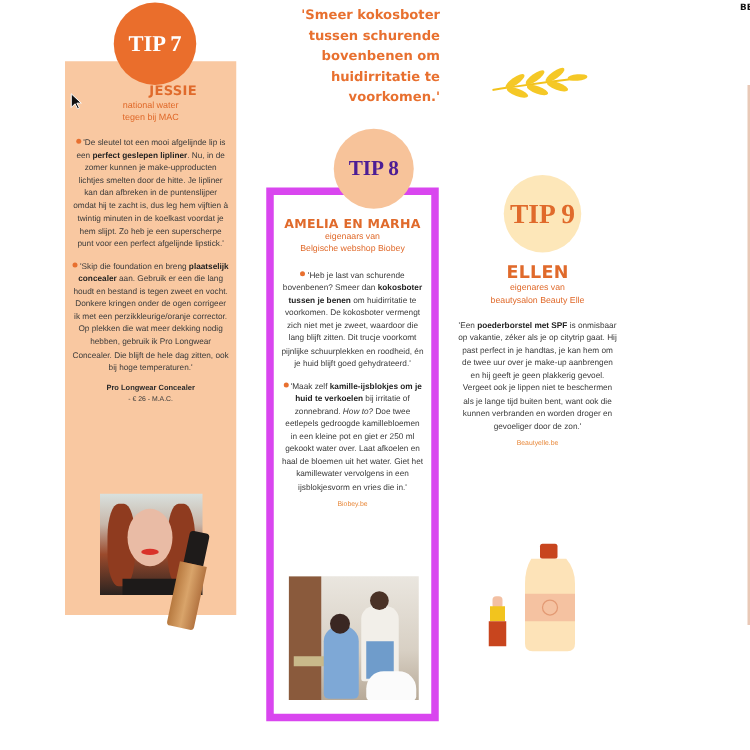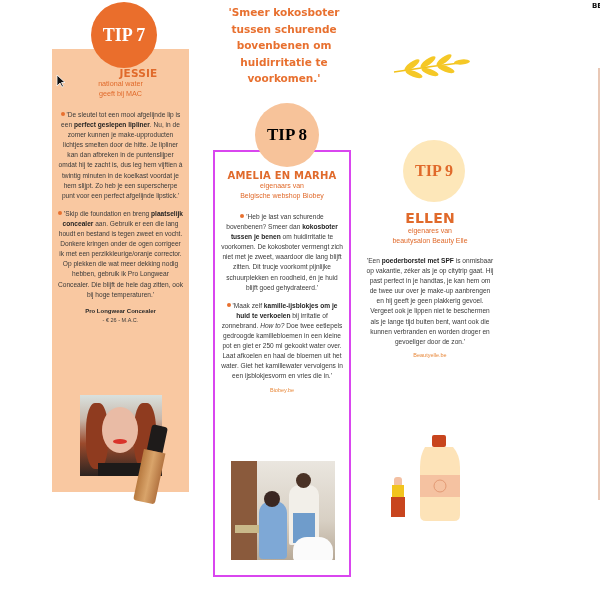--- a/index.html
+++ b/index.html
@@ -6,51 +6,51 @@
   html, body { width: 600px; height: 600px; overflow: hidden; background: #ffffff; }
   body { position: relative; font-family: "Liberation Sans", sans-serif; color: #3a3a3a; }
 
   .tip-circle {
     position: absolute; border-radius: 50%;
     display: flex; align-items: center; justify-content: center;
     font-family: Liberation Serif, serif; font-weight: bold;
     z-index: 3;
   }
   .tip7 { left: 91px; top: 2px; width: 66px; height: 66px; background: #ea6e2c; color: #fff; font-size: 18px; }
-  .tip8 { left: 255px; top: 103px; width: 64px; height: 64px; background: #f7c39a; color: #000000; font-size: 17px; }
-  .tip9 { left: 403px; top: 140px; width: 62px; height: 62px; background: #fde7b9; color: #e06a2b; font-size: 16px; }
+  .tip8 { left: 267px; top: 103px; width: 64px; height: 64px; background: #f7c39a; color: #4c1d95; font-size: 17px; }
+  .tip9 { left: 403px; top: 140px; width: 62px; height: 62px; background: #fde7b9; color: #e06a2b; font-size: 22px; }
 
   .card7 {
     position: absolute; left: 52px; top: 49px; width: 137px; height: 443px;
     background: #f9c8a1;
   }
   .card8 {
     position: absolute; left: 213px; top: 150px; width: 138px; height: 427px;
-    border: 2px solid #d946ef; background: #fff;
+    border: 6px solid #d946ef; background: #fff;
   }
   .col9 { position: absolute; left: 364px; top: 210px; width: 132px; }
 
   .name {
     text-align: center; color: #e06a2b; font-weight: bold;
     font-family: "DejaVu Sans", sans-serif; letter-spacing: 0.2px;
   }
   .role { text-align: center; color: #e06a2b; line-height: 10px; }
   .body-text {
     text-align: center; font-size: 6.6px; line-height: 10.1px; color: #3a3a3a;
   }
   .body-text b { color: #1f1f1f; }
   .bullet {
     display: inline-block; width: 4px; height: 4px; border-radius: 50%;
     background: #e8702f; margin-right: 2px; vertical-align: 1px;
   }
   .source { text-align: center; font-size: 5.5px; color: #e8883a; }
 
   .pull-quote {
     position: absolute; left: 216px; top: 4px; width: 136px;
-    text-align: center; color: #e8702f; font-weight: bold;
+    text-align: right; color: #e8702f; font-weight: bold;
     font-family: "DejaVu Sans", sans-serif; font-size: 10.5px; line-height: 16.5px;
   }
 
   .photo7 {
     position: absolute; left: 80px; top: 395px; width: 82px; height: 81px;
     background: linear-gradient(180deg, #d9e1de 0%, #c8b7aa 30%, #9b4a2c 60%, #2b2320 100%);
     overflow: hidden;
   }
   .photo7 .face {
     position: absolute; left: 22px; top: 12px; width: 36px; height: 46px; border-radius: 50%;
@@ -95,21 +95,21 @@
 </head>
 <body>
 
 <div class="corner-text">BE</div>
 <div class="page-edge"></div>
 
 <div class="tip-circle tip7">TIP 7</div>
 <div class="card7">
   <div class="name" style="margin-top:18px;font-size:10.5px;padding-left:36px;">JESSIE</div>
   <div class="role" style="font-size:7.2px;">national water</div>
-  <div class="role" style="font-size:7.2px;">geeft bij MAC</div>
+  <div class="role" style="font-size:7.2px;">tegen bij MAC</div>
 
   <p class="body-text" style="margin:11px 6px 0 6px;">
     <span class="bullet"></span><span>'De sleutel tot een mooi afgelijnde lip is een </span><b>perfect geslepen lipliner</b><span>. Nu, in de zomer kunnen je make-upproducten lichtjes smelten door de hitte. Je lipliner kan dan afbreken in de puntenslijper omdat hij te zacht is, dus leg hem vijftien à twintig minuten in de koelkast voordat je hem slijpt. Zo heb je een superscherpe punt voor een perfect afgelijnde lipstick.'</span>
   </p>
   <p class="body-text" style="margin:8px 6px 0 6px;">
     <span class="bullet"></span><span>'Skip die foundation en breng </span><b>plaatselijk concealer</b><span> aan. Gebruik er een die lang houdt en bestand is tegen zweet en vocht. Donkere kringen onder de ogen corrigeer ik met een perzikkleurige/oranje corrector. Op plekken die wat meer dekking nodig hebben, gebruik ik Pro Longwear Concealer. Die blijft de hele dag zitten, ook bij hoge temperaturen.'</span>
   </p>
   <div class="body-text" style="margin-top:6px;font-weight:bold;font-size:6px;color:#2a2a2a;">Pro Longwear Concealer</div>
   <div class="body-text" style="font-size:5.5px;line-height:8px;">- € 26 - M.A.C.</div>
 </div>

